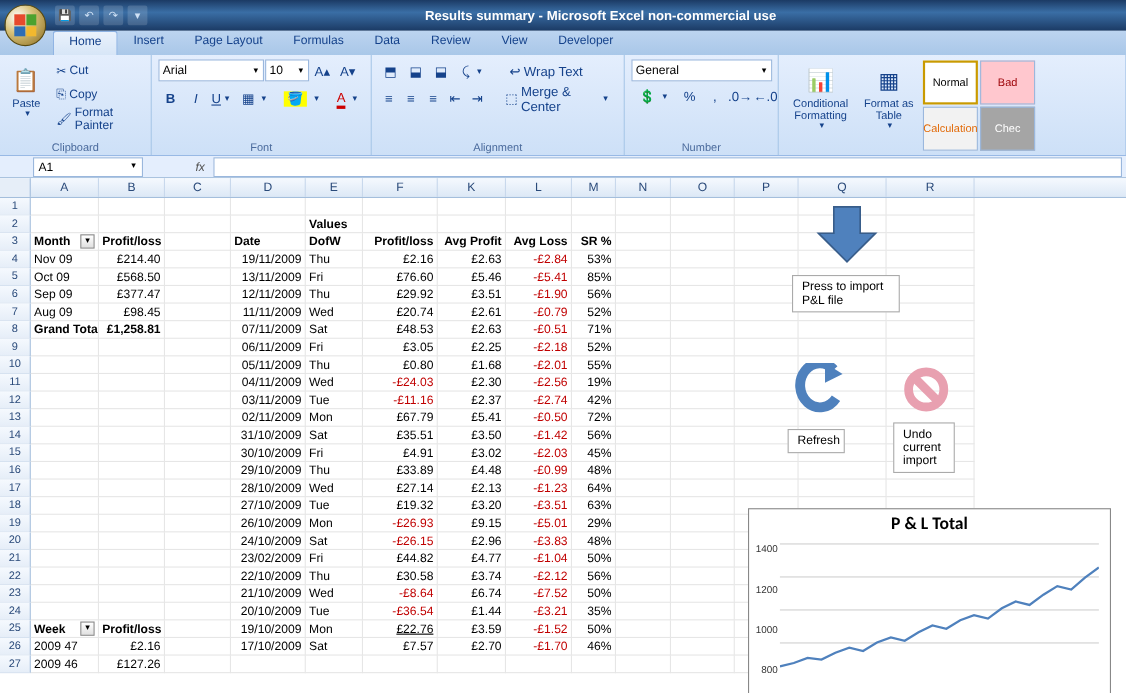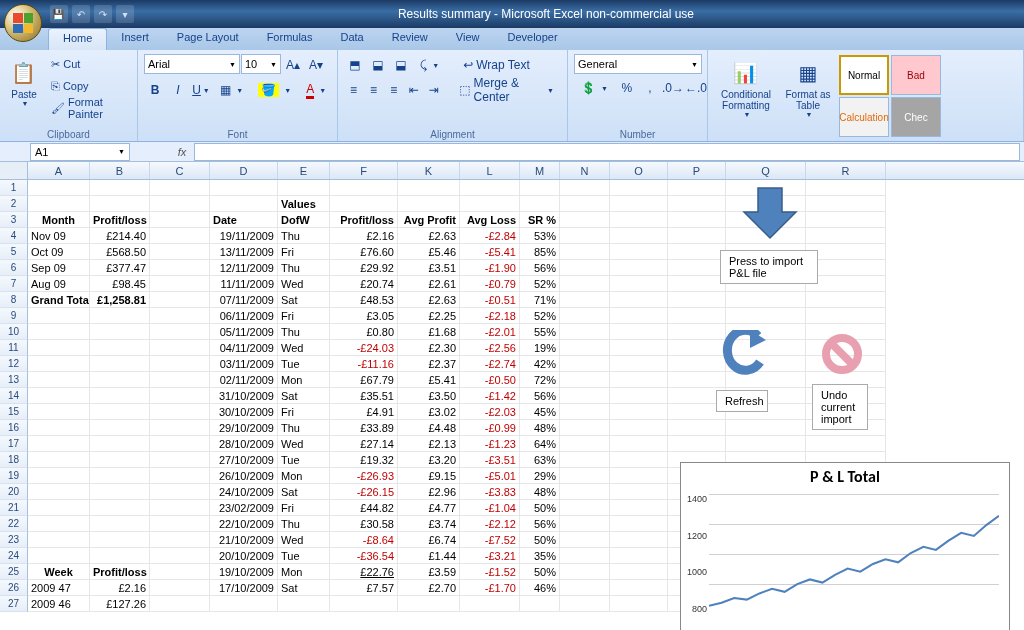--- a/index.html
+++ b/index.html
@@ -5,21 +5,21 @@
   * { box-sizing: border-box; font-family: "Segoe UI", Tahoma, Arial, sans-serif; }
   body { margin:0; background:#fff; font-size:11px; color:#000; overflow:hidden; width:1024px; height:630px; }
 
   
   .titlebar { height:28px; background:linear-gradient(#1b3a64,#3a6ea5 40%,#1b3a64); display:flex; align-items:center; color:#fff; }
   .orb { width:38px; height:38px; border-radius:50%; background:radial-gradient(circle at 30% 30%,#fff,#d8c27a 40%,#8a6b1f); border:1px solid #5a4a10; position:absolute; top:4px; left:4px; z-index:20; display:flex; align-items:center; justify-content:center; }
   .orb-inner { width:20px; height:20px; display:grid; grid-template-columns:1fr 1fr; grid-template-rows:1fr 1fr; gap:1px; }
   .orb-inner div:nth-child(1){background:#e74a2d;} .orb-inner div:nth-child(2){background:#4ca22f;} .orb-inner div:nth-child(3){background:#2e6db5;} .orb-inner div:nth-child(4){background:#f2b82e;}
   .qat { margin-left:50px; display:flex; gap:4px; align-items:center; }
   .qat-btn { width:18px; height:18px; background:rgba(255,255,255,0.15); border-radius:2px; display:flex; align-items:center; justify-content:center; font-size:10px; color:#cfe1f5; cursor:pointer; }
-  .title-text { flex:1; text-align:center; font-size:12px; color:#fff; font-weight:400;padding-left:34px; }
+  .title-text { flex:1; text-align:center; font-size:12px; color:#fff; font-weight:700;padding-left:34px; }
 
   
   .tabs { height:22px; background:linear-gradient(#bcd4f0,#a9c7e8); display:flex; padding-left:48px; }
   .tab { padding:3px 14px 0; font-size:11px; color:#15428b; cursor:pointer; border-top-left-radius:3px; border-top-right-radius:3px; }
   .tab.active { background:linear-gradient(#eaf2fc,#d7e6f7); border:1px solid #8db2e3; border-bottom:none; }
 
   
   .ribbon { height:92px; background:linear-gradient(#e4eefd,#cde0f7); border-bottom:1px solid #8db2e3; display:flex; }
   .group { border-right:1px solid #a9c7e8; padding:2px 6px; display:flex; flex-direction:column; position:relative; }
   .group-label { position:absolute; bottom:1px; left:0; right:0; text-align:center; font-size:10px; color:#4a6a9c; }
@@ -46,21 +46,21 @@
   .colhdrs { display:flex; height:18px; background:linear-gradient(#f5f9fe,#dce8f6); border-bottom:1px solid #a4bedc; }
   .rownum-spacer { width:28px; border-right:1px solid #a4bedc; background:#e6eef8; }
   .ch { border-right:1px solid #c8d8ec; text-align:center; font-size:11px; color:#2a4a7a; line-height:18px; }
   .rows { }
   .row { display:flex; height:16px; }
   .rn { width:28px; border-right:1px solid #a4bedc; border-bottom:1px solid #d6e2f0; background:linear-gradient(#f5f9fe,#e6eef8); text-align:center; font-size:10px; color:#2a4a7a; line-height:16px; }
   .cell { border-right:1px solid #e6e6e6; border-bottom:1px solid #e6e6e6; padding:0 3px; font-size:11px; line-height:16px; overflow:hidden; white-space:nowrap; font-family:Arial,sans-serif; }
   .bold { font-weight:bold; }
   .right { text-align:right; }
   .neg { color:#c00000; }
-  .filter { display:flex; justify-content:space-between; align-items:center;flex-direction:column; }
+  .filter { display:flex; justify-content:space-between; align-items:center; }
   .filterbtn { width:13px; height:13px; border:1px solid #888; background:linear-gradient(#fff,#e0e0e0); display:flex; align-items:center; justify-content:center; font-size:7px; cursor:pointer; }
 
   
   .shape-label { position:absolute; border:1px solid #aaa; background:#fff; padding:4px 8px; font-size:11px; }
   .arrow-down { position:absolute; }
   .refresh-arc { position:absolute; }
   .no-sign { position:absolute; }
 
   
   .chart { position:absolute; border:1px solid #888; background:#fff; }

